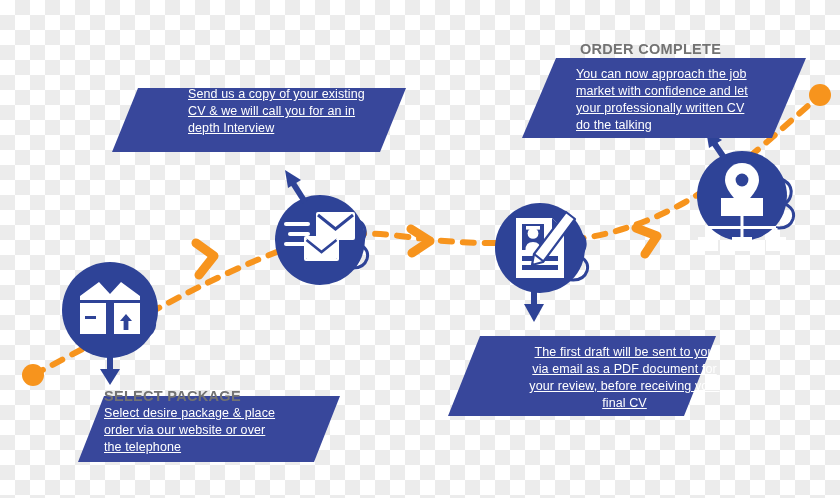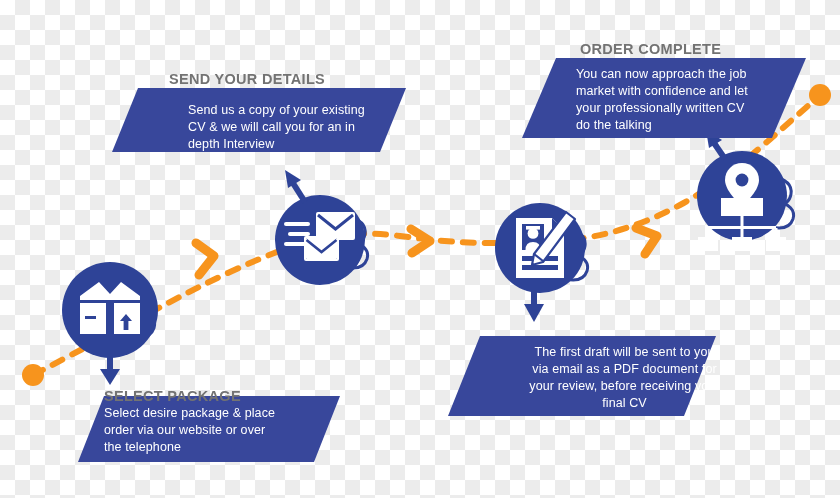--- a/index.html
+++ b/index.html
@@ -17,32 +17,33 @@
   #stage{position:relative;width:840px;height:498px;}
   #art{position:absolute;inset:0;}
 
   .panel{position:absolute;color:#ffffff;}
   .panel .ptext{
     position:absolute;
     font-size:12.5px;
     line-height:17px;
     white-space:pre-line;
     letter-spacing:.1px;
+    text-decoration:underline;
   }
   .heading{
     position:absolute;
     color:#737373;
     font-weight:bold;
     font-size:14.5px;
     letter-spacing:.3px;
     white-space:nowrap;
   }
 
   
-  #panel-send{left:138px;top:92px;width:268px;height:48px;}
+  #panel-send{left:138px;top:76px;width:268px;height:48px;}
   #panel-send .ptext{left:50px;top:10px;width:205px;}
   #head-send{left:169px;top:71px;}
 
   #panel-order{left:546px;top:58px;width:260px;height:80px;}
   #panel-order .ptext{left:30px;top:8px;width:205px;}
   #head-order{left:580px;top:41px;}
 
   #panel-review{left:454px;top:336px;width:262px;height:80px;}
   #panel-review .ptext{left:68px;top:8px;width:205px;text-align:center;}
   #head-review{left:484px;top:319px;}
@@ -174,21 +175,20 @@
         <path d="M706 130 L722 140 L709 148 Z" fill="#2E4397"></path>
       </g>
     </g>
 
     <polygon points="138,88 406,88 380,152 112,152" fill="#38479B"></polygon>
     <polygon points="556,58 806,58 772,138 522,138" fill="#38479B"></polygon>
     <polygon points="480,336 716,336 684,416 448,416" fill="#38479B"></polygon>
     <polygon points="104,396 340,396 314,462 78,462" fill="#38479B"></polygon>
   </svg>
 
-  <div class="heading" id="head-send">SEND YOUR DETAILS</div>
   <div class="heading" id="head-order">ORDER COMPLETE</div>
   <div class="heading" id="head-select">SELECT PACKAGE</div>
 
   <div class="panel" id="panel-send">
     <div class="ptext">Send us a copy of your existing
 CV &amp; we will call you for an in
 depth Interview</div>
   </div>
 
   <div class="panel" id="panel-order">

